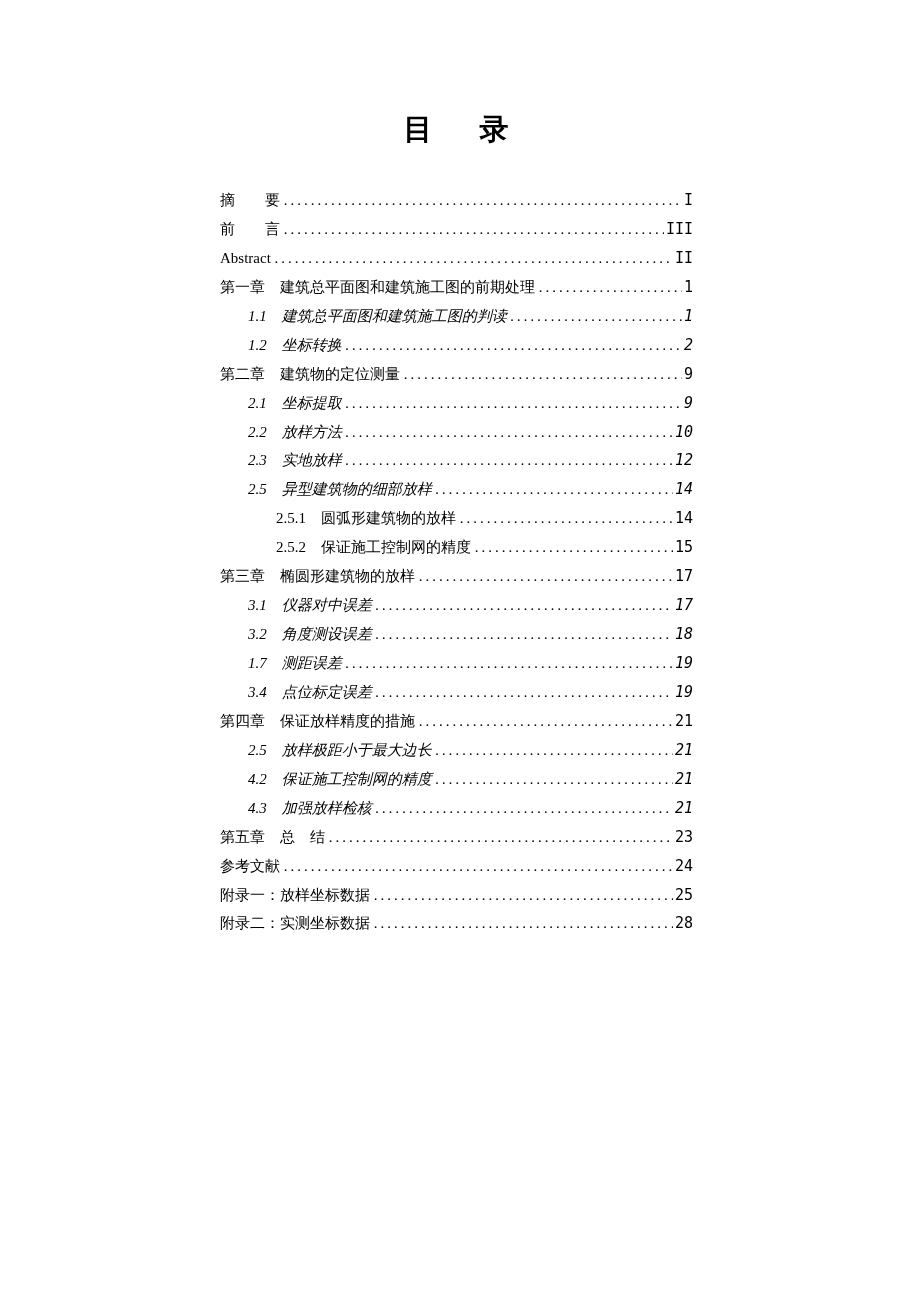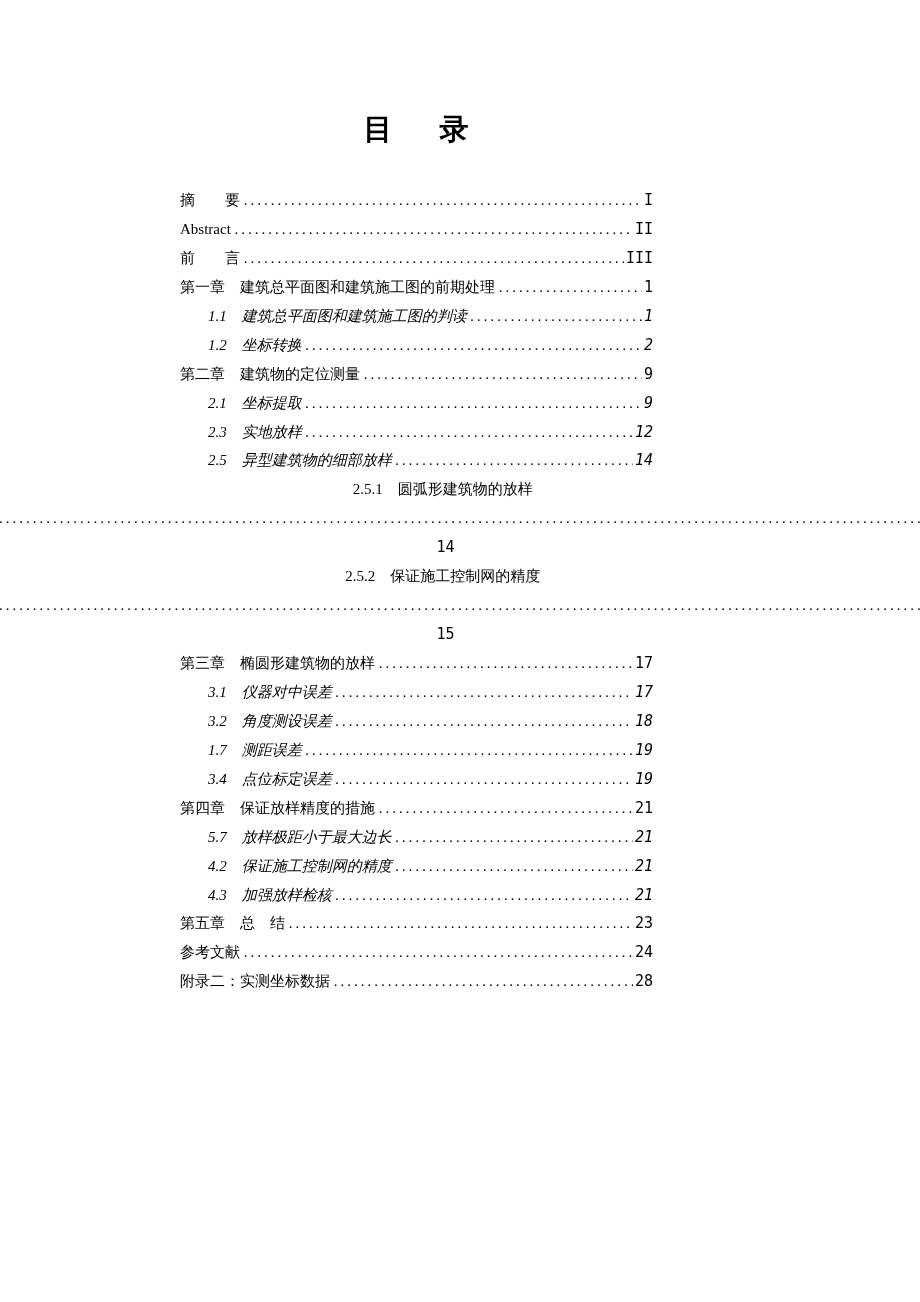--- a/index.html
+++ b/index.html
@@ -8,36 +8,37 @@
     font-family: "SimSun", "宋体", serif;
     color: #000;
     font-size: 15px;
   }
   .page {
     width: 828px;
     height: 1302px;
     box-sizing: border-box;
     padding: 110px 175px 0 180px;
     position: relative;
+    margin-left: 40px;
   }
   .title {
     text-align: center;
     font-size: 29px;
     font-weight: 700;
     letter-spacing: 1px;
     margin-bottom: 36px;
     font-family: "SimHei", "黑体", sans-serif;
   }
   .title .gap {
     display: inline-block;
     width: 46px;
   }
   .toc-line {
     display: flex;
-    align-items: center;
+    align-items: flex-start;
     white-space: pre;
     line-height: 1.93;
     font-size: 15px;
   }
   .toc-label { flex: 0 0 auto; }
   .toc-leader {
     flex: 1 1 auto;
     overflow: hidden;
     letter-spacing: 3px;
     color: #000;
@@ -45,53 +46,55 @@
   .toc-leader::before {
     content: "................................................................................................................................................................";
   }
   .toc-page {
     flex: 0 0 auto;
     padding-left: 2px;
     font-family: "SimSun", "宋体", monospace;
   }
   .lvl0 { padding-left: 0; }
   .lvl1 { padding-left: 28px; font-style: italic; }
-  .lvl2 { padding-left: 56px; flex-direction: column; }
+  .lvl2 { padding-left: 56px; }
   .spaced-label {
     letter-spacing: 0;
   }
 </style>
 </head>
 <body>
 <div class="page">
 
 <div class="title">
   <span>目</span><span class="gap"></span><span>录</span>
 </div>
 
 <div id="toc-container">
       <div class="toc-line lvl0"><span class="toc-label spaced-label">摘  要 </span><span class="toc-leader"></span><span class="toc-page">I</span></div>
+      <div class="toc-line lvl0"><span class="toc-label spaced-label">前  言 </span><span class="toc-leader"></span><span class="toc-page">III</span></div>
       <div class="toc-line lvl0"><span class="toc-label spaced-label">Abstract </span><span class="toc-leader"></span><span class="toc-page">II</span></div>
-      <div class="toc-line lvl0"><span class="toc-label spaced-label">前  言 </span><span class="toc-leader"></span><span class="toc-page">III</span></div>
       <div class="toc-line lvl0"><span class="toc-label spaced-label">第一章 建筑总平面图和建筑施工图的前期处理 </span><span class="toc-leader"></span><span class="toc-page">1</span></div>
       <div class="toc-line lvl1"><span class="toc-label spaced-label">1.1 建筑总平面图和建筑施工图的判读 </span><span class="toc-leader"></span><span class="toc-page">1</span></div>
       <div class="toc-line lvl1"><span class="toc-label spaced-label">1.2 坐标转换 </span><span class="toc-leader"></span><span class="toc-page">2</span></div>
       <div class="toc-line lvl0"><span class="toc-label spaced-label">第二章 建筑物的定位测量 </span><span class="toc-leader"></span><span class="toc-page">9</span></div>
       <div class="toc-line lvl1"><span class="toc-label spaced-label">2.1 坐标提取 </span><span class="toc-leader"></span><span class="toc-page">9</span></div>
+      <div class="toc-line lvl1"><span class="toc-label spaced-label">2.2 放样方法 </span><span class="toc-leader"></span><span class="toc-page">10</span></div>
       <div class="toc-line lvl1"><span class="toc-label spaced-label">2.3 实地放样 </span><span class="toc-leader"></span><span class="toc-page">12</span></div>
       <div class="toc-line lvl1"><span class="toc-label spaced-label">2.5 异型建筑物的细部放样 </span><span class="toc-leader"></span><span class="toc-page">14</span></div>
       <div class="toc-line lvl2"><span class="toc-label spaced-label">2.5.1 圆弧形建筑物的放样 </span><span class="toc-leader"></span><span class="toc-page">14</span></div>
       <div class="toc-line lvl2"><span class="toc-label spaced-label">2.5.2 保证施工控制网的精度 </span><span class="toc-leader"></span><span class="toc-page">15</span></div>
       <div class="toc-line lvl0"><span class="toc-label spaced-label">第三章 椭圆形建筑物的放样 </span><span class="toc-leader"></span><span class="toc-page">17</span></div>
       <div class="toc-line lvl1"><span class="toc-label spaced-label">3.1 仪器对中误差 </span><span class="toc-leader"></span><span class="toc-page">17</span></div>
       <div class="toc-line lvl1"><span class="toc-label spaced-label">3.2 角度测设误差 </span><span class="toc-leader"></span><span class="toc-page">18</span></div>
       <div class="toc-line lvl1"><span class="toc-label spaced-label">1.7 测距误差 </span><span class="toc-leader"></span><span class="toc-page">19</span></div>
       <div class="toc-line lvl1"><span class="toc-label spaced-label">3.4 点位标定误差 </span><span class="toc-leader"></span><span class="toc-page">19</span></div>
       <div class="toc-line lvl0"><span class="toc-label spaced-label">第四章 保证放样精度的措施 </span><span class="toc-leader"></span><span class="toc-page">21</span></div>
-      <div class="toc-line lvl1"><span class="toc-label spaced-label">5.7 放样极距小于最大边长 </span><span class="toc-leader"></span><span class="toc-page">21</span></div>
+      <div class="toc-line lvl1"><span class="toc-label spaced-label">2.5 放样极距小于最大边长 </span><span class="toc-leader"></span><span class="toc-page">21</span></div>
       <div class="toc-line lvl1"><span class="toc-label spaced-label">4.2 保证施工控制网的精度 </span><span class="toc-leader"></span><span class="toc-page">21</span></div>
       <div class="toc-line lvl1"><span class="toc-label spaced-label">4.3 加强放样检核 </span><span class="toc-leader"></span><span class="toc-page">21</span></div>
       <div class="toc-line lvl0"><span class="toc-label spaced-label">第五章 总 结 </span><span class="toc-leader"></span><span class="toc-page">23</span></div>
       <div class="toc-line lvl0"><span class="toc-label spaced-label">参考文献 </span><span class="toc-leader"></span><span class="toc-page">24</span></div>
+      <div class="toc-line lvl0"><span class="toc-label spaced-label">附录一：放样坐标数据 </span><span class="toc-leader"></span><span class="toc-page">25</span></div>
       <div class="toc-line lvl0"><span class="toc-label spaced-label">附录二：实测坐标数据 </span><span class="toc-leader"></span><span class="toc-page">28</span></div>
     </div>
 
 </div>
 
 </body></html>

